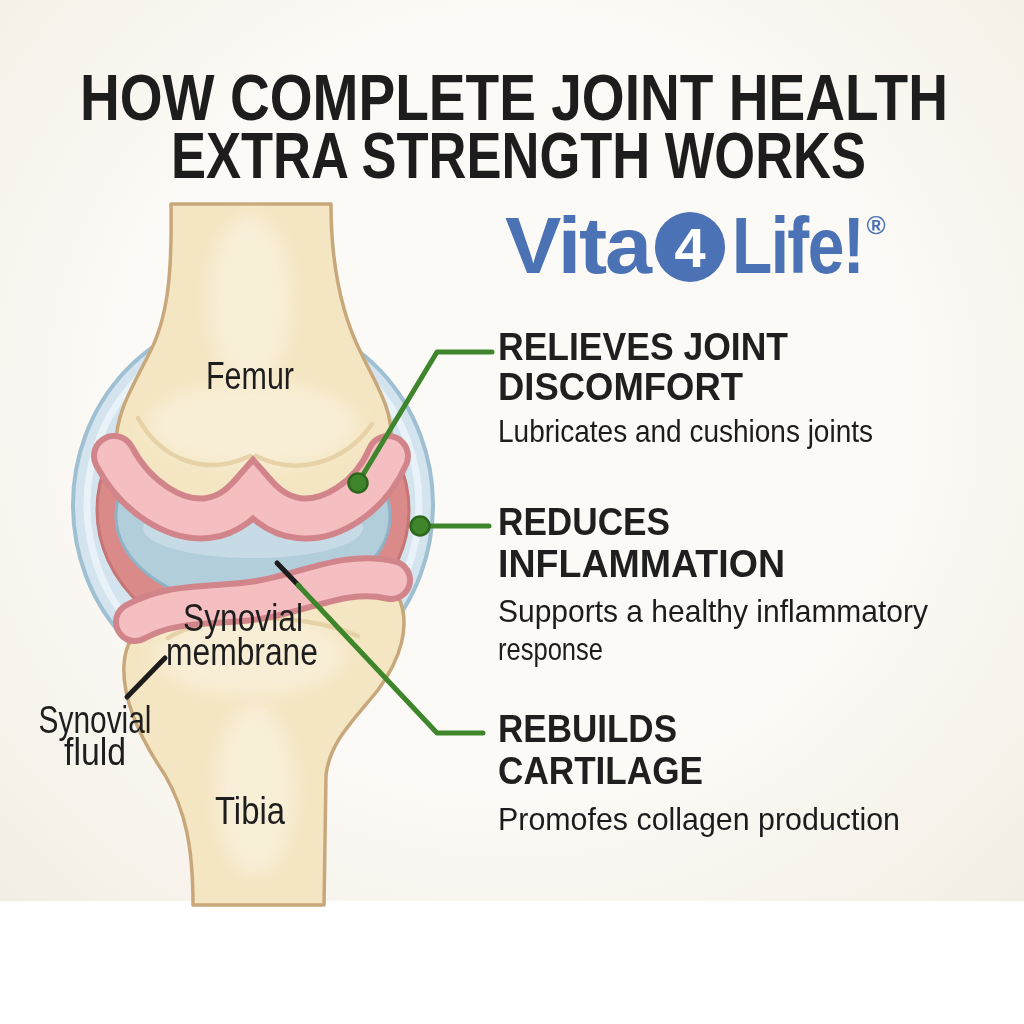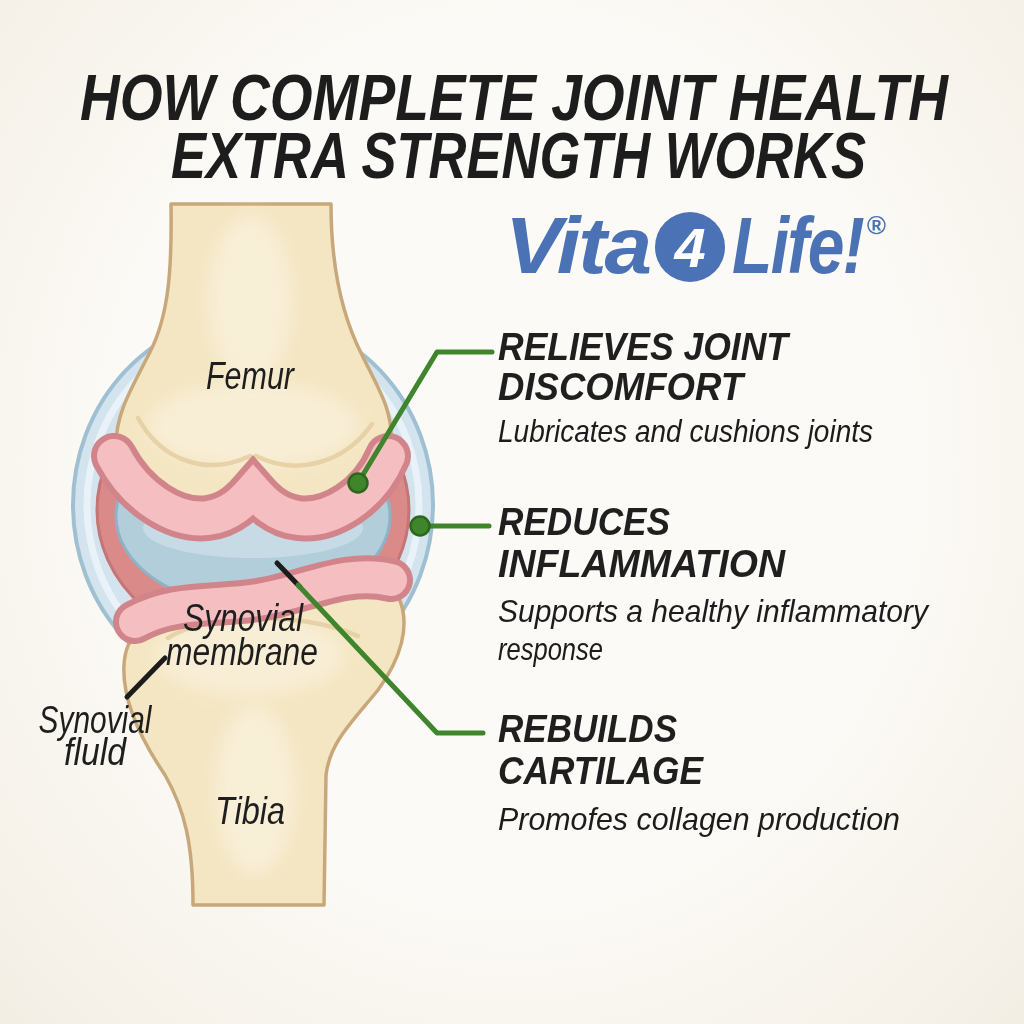--- a/index.html
+++ b/index.html
@@ -1,19 +1,19 @@
 <!DOCTYPE html>
 <html><head>
 <meta charset="utf-8">
 <style>
   html,body{margin:0;padding:0;}
   body{width:1024px;height:1024px;overflow:hidden;
        font-family:"Liberation Sans",sans-serif;}
-  #canvas{position:relative;width:1024px;height:1024px;
-          background:radial-gradient(ellipse at 50% 45%, #fcfaf6 55%, #f3eee4 100%);font-style:italic;}
+  #canvas{position:relative;width:1024px;height:901px;
+          background:radial-gradient(ellipse at 50% 45%, #fcfaf6 55%, #f3eee4 100%);}
   svg{position:absolute;left:0;top:0;}
   svg text{font-family:"Liberation Sans",sans-serif;}
   .title-line{font-weight:700;font-size:64px;fill:#1d1d1d;}
   .logo-text{font-weight:700;font-size:80px;fill:#4a72b4;letter-spacing:-2px;}
   .logo-badge-num{font-weight:700;font-size:56px;fill:#ffffff;letter-spacing:0;}
   .logo-reg{font-weight:700;font-size:26px;fill:#4a72b4;letter-spacing:0;}
   .benefit-heading{font-weight:700;font-size:38px;fill:#1f1f1f;}
   .benefit-desc{font-weight:400;font-size:32px;fill:#1c1c1c;}
   .diagram-label{font-weight:400;font-size:38px;fill:#1e1e1e;}
 </style>

